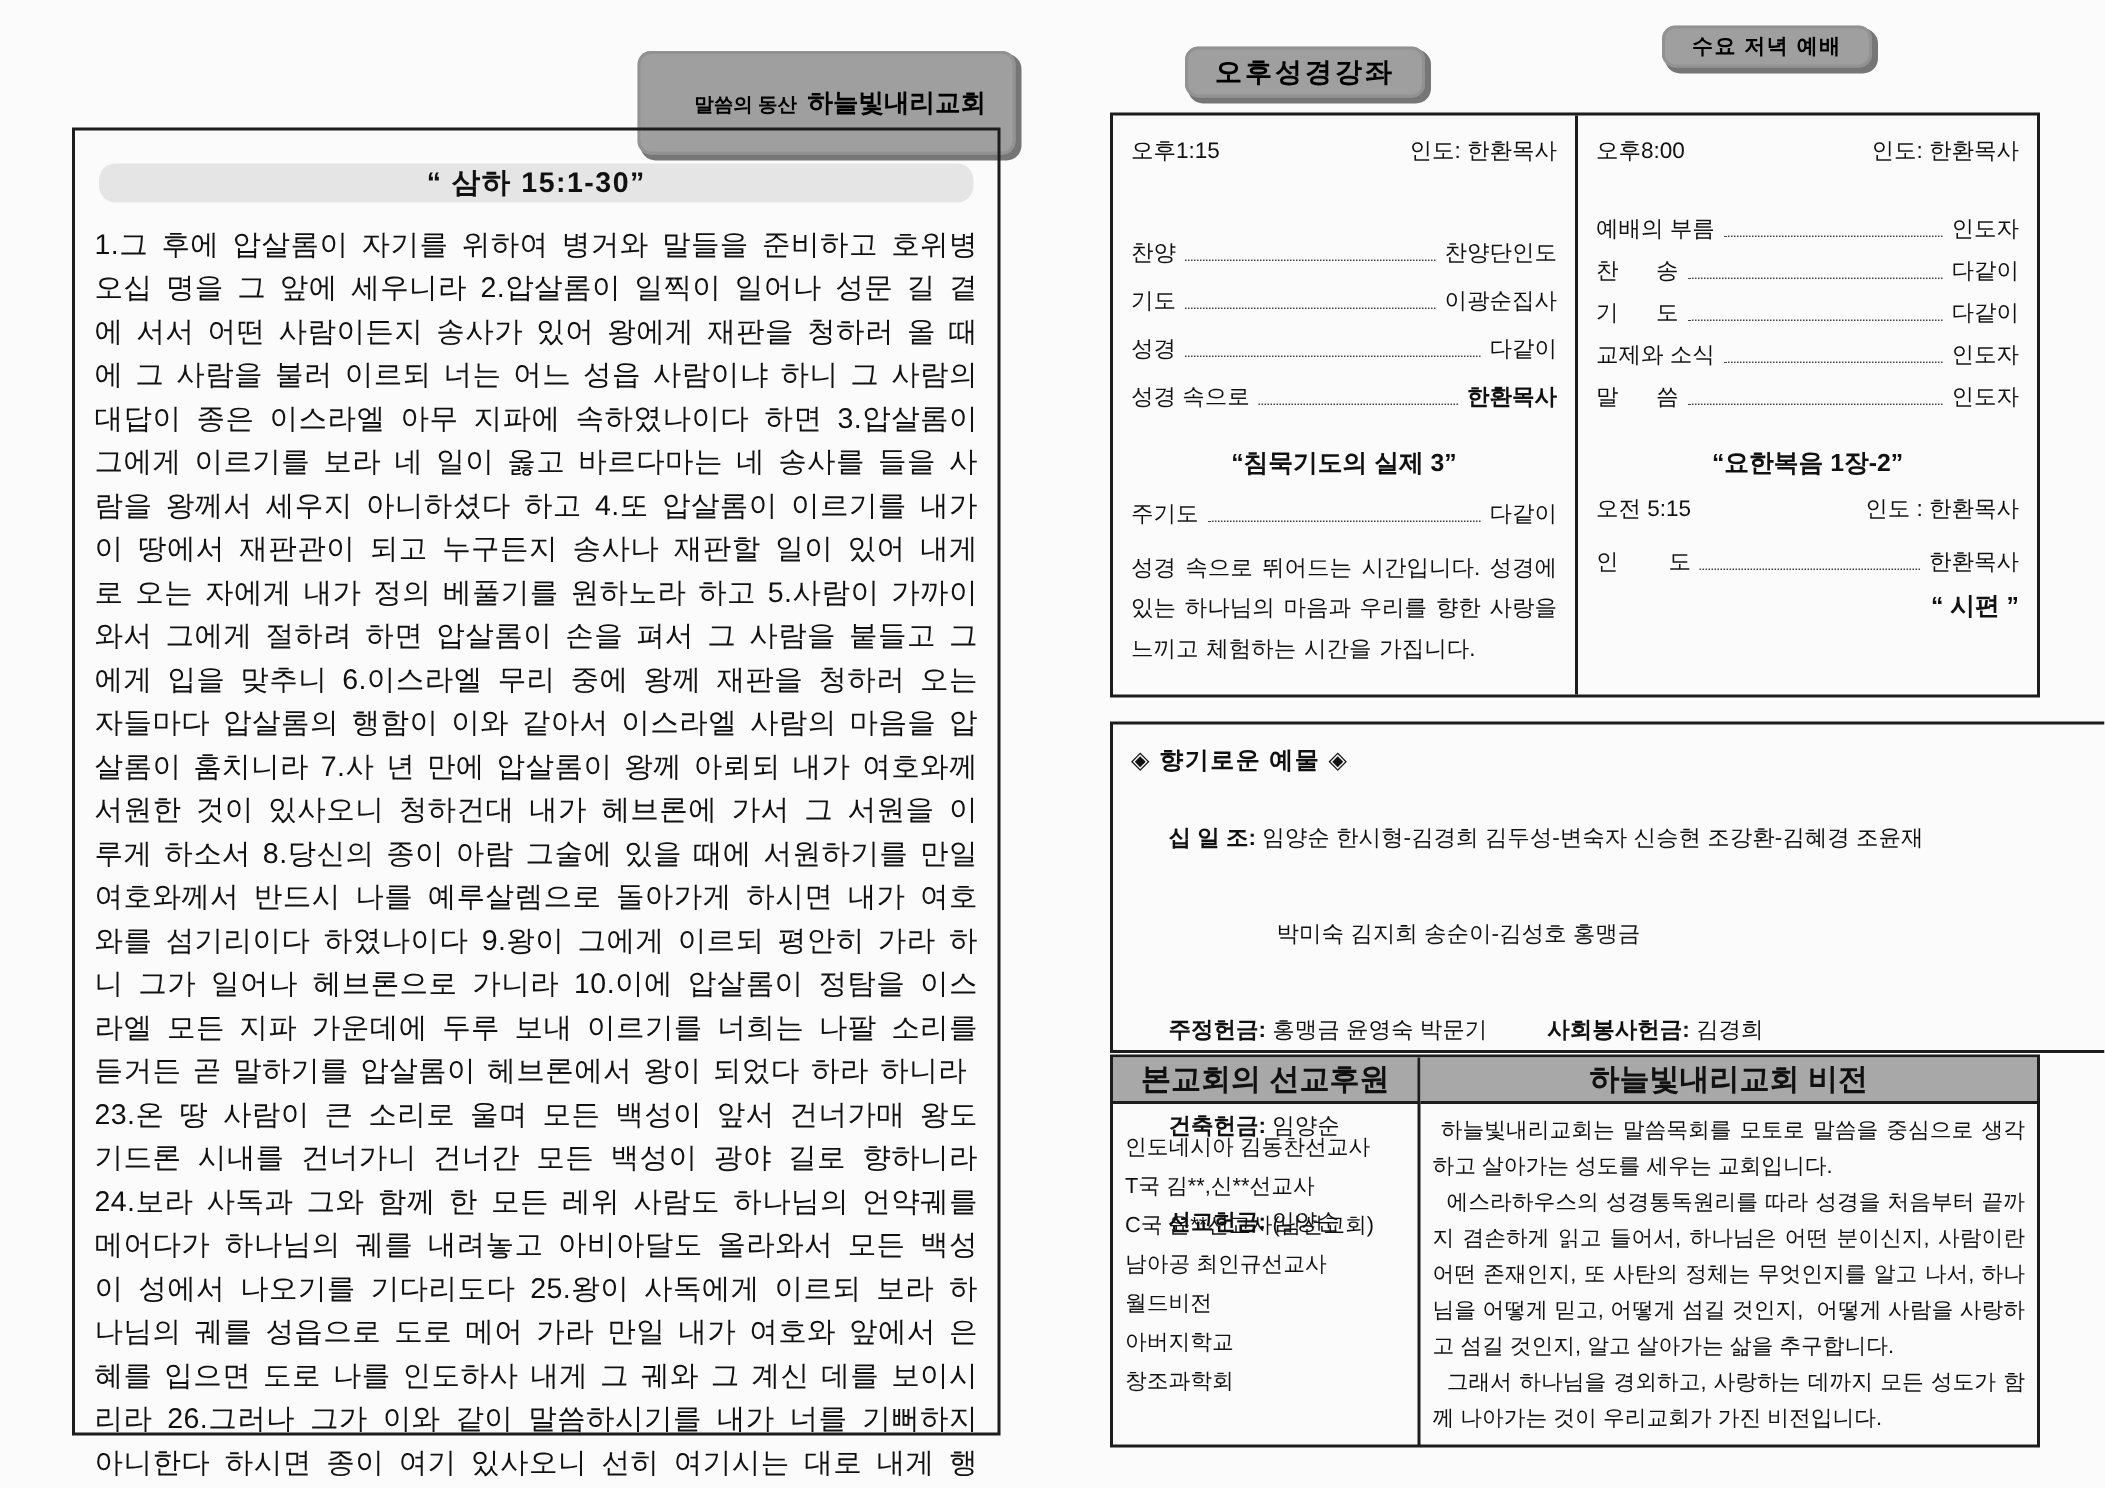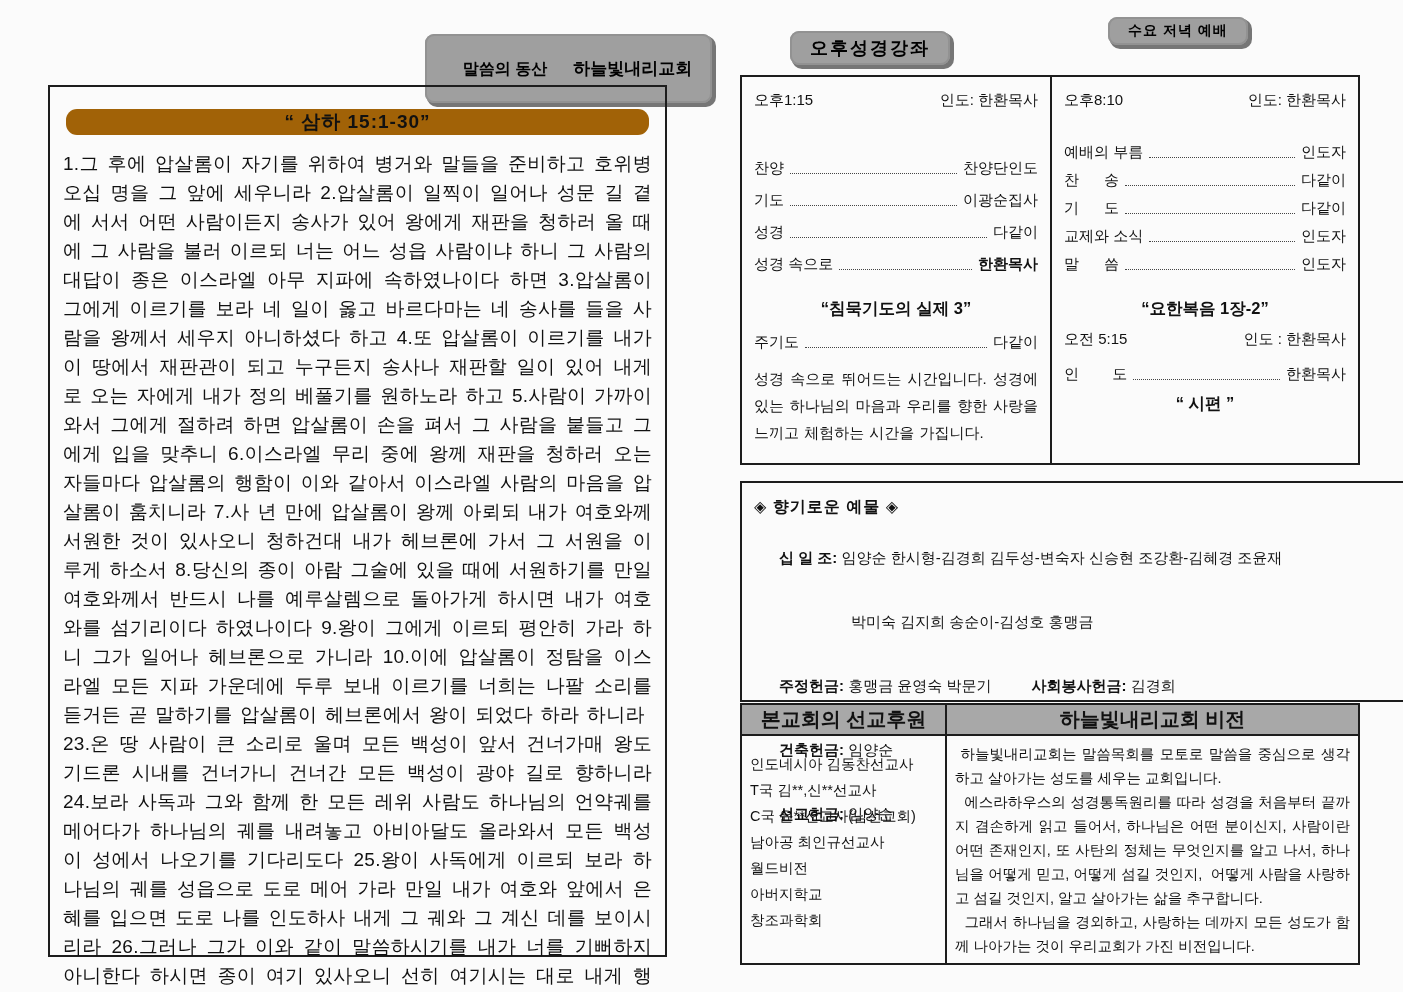--- a/index.html
+++ b/index.html
@@ -6,25 +6,25 @@
   .page{position:relative;width:1403px;height:992px;background:#fbfbfb;
         font-family:"Liberation Sans","DejaVu Sans",sans-serif;color:#111;overflow:hidden;}
 
   
   .badge{display:inline-block;background:#9f9f9f;border-radius:9px;padding:5px 20px;
          font-weight:bold;color:#000000;box-shadow:3px 3px 0 1px #767676, inset 0 0 0 2px #929292;
          white-space:pre;}
 
   
   .lp-badge{position:absolute;left:425px;top:34px;font-size:16px;}
-  .lp-badge .part1{font-size:16px;margin-right:26px;}
+  .lp-badge .part1{font-size:13px;margin-right:7px;}
   .lp-badge .part2{font-size:17px;}
   .lp-box{position:absolute;left:48px;top:85px;width:619px;height:872px;
           border:2px solid #1d1d1d;box-sizing:border-box;display:flex;flex-direction:column;}
-  .lp-title{margin:22px 16px 8px 16px;height:48px;background:#a16207;border-radius:11px;
+  .lp-title{margin:22px 16px 8px 16px;height:48px;background:#e5e5e5;border-radius:11px;
             display:flex;align-items:center;justify-content:center;
             font-weight:bold;font-size:19px;letter-spacing:1px;}
   .lp-scripture{flex:1;padding:6px 13px 0 13px;font-size:19px;line-height:29px;
                 text-align:justify;word-spacing:2px;letter-spacing:0.3px;}
   .lp-scripture p{margin:0;}
   .lp-committee-label{margin:6px 0 10px 8px;width:122px;height:30px;border:1.8px solid #1d1d1d;
             box-sizing:border-box;display:flex;align-items:center;justify-content:center;
             font-size:15px;white-space:pre;}
   .lp-table{border-top:2px solid #1d1d1d;display:grid;grid-template-columns:85px 85px 1fr;
             grid-auto-rows:32px;font-size:15px;}
@@ -134,21 +134,21 @@
       <div class="order-row">
         <span class="olabel">주기도</span>
           <span class="leader"></span>
           <span class="ovalue">다같이</span>
       </div>
       <div class="desc"> 성경 속으로 뛰어드는 시간입니다. 성경에 있는 하나님의 마음과 우리를 향한 사랑을 느끼고 체험하는 시간을 가집니다.</div>
     </div>
 
     <div class="rp-col right wed">
       <div class="time-row">
-        <span>오후8:10</span>
+        <span>오후8:00</span>
         <span>인도: 한환목사</span>
       </div>
       <div style="height:24px"></div>
       <div class="order-row">
         <span class="olabel">예배의 부름</span>
           <span class="leader"></span>
           <span class="ovalue">인도자</span>
       </div>
       <div class="order-row">
         <span class="olabel">찬      송</span>
@@ -173,21 +173,21 @@
       <div class="sermon">“요한복음 1장-2”</div>
       <div class="time-row">
         <span>오전 5:15</span>
         <span>인도 : 한환목사</span>
       </div>
       <div class="order-row" style="margin-top:16px;">
         <span class="olabel">인        도</span>
           <span class="leader"></span>
           <span class="ovalue">한환목사</span>
       </div>
-      <div class="sermon" style="margin:2px 0 0 0;">“ 시편 ”</div>
+      <div class="sermon" style="margin:2px 0 0 0;text-align:right;">“ 시편 ”</div>
     </div>
   </div>
 
   <div class="rp-offer">
     <div class="offer-title">◈ 향기로운 예물 ◈</div>
     <div class="offer-line">
       <span class="olab">십 일 조:</span> <span>임양순 한시형-김경희 김두성-변숙자 신승현 조강환-김혜경 조윤재</span>
     </div>
     <div class="offer-line cont">
       <span>박미숙 김지희 송순이-김성호 홍맹금</span>

